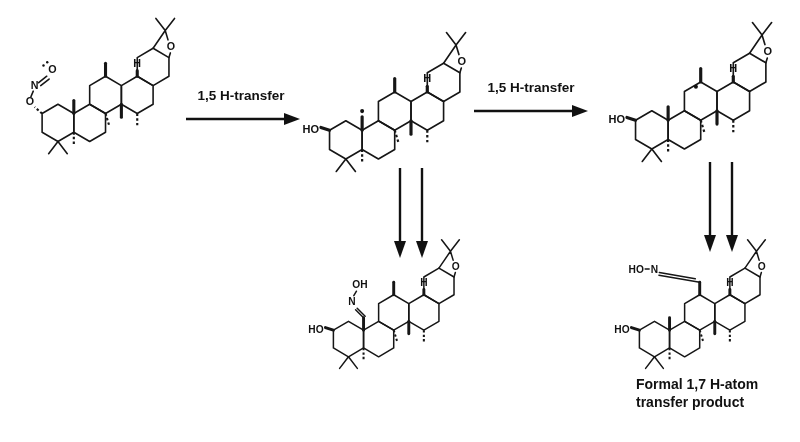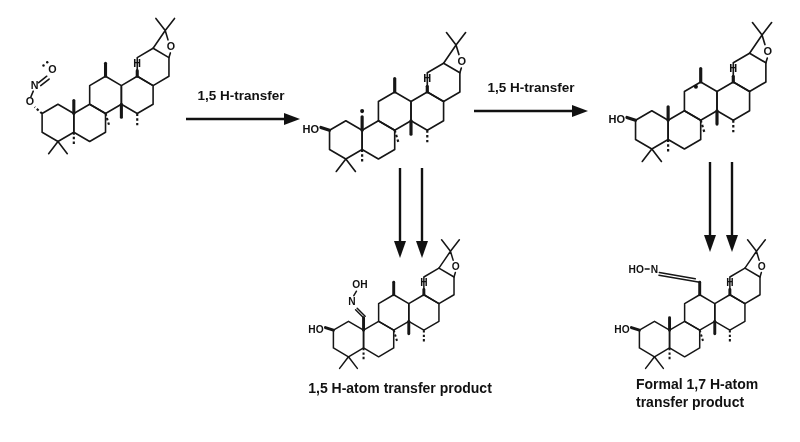--- a/index.html
+++ b/index.html
@@ -108,21 +108,20 @@
       <path class="bond bold" d="M25,105 L16,102"></path>
       <text class="atom" x="14" y="108" text-anchor="end">HO</text>
     </g>
     <g>
       <path class="bond" d="M59,91 L50,82 M60.8,89.2 L51.8,80.2"></path>
       <text class="atom" x="46" y="77" text-anchor="middle">N</text>
       <path class="bond" d="M48,66 L51,61"></path>
       <text class="atom" x="55" y="57" text-anchor="middle">OH</text>
     </g>
   </svg>
-  <div class="abs lbl center" style="left:275px;top:380px;width:250px;font-size:14px">1,5 H-atom transfer product</div>
 
   <svg class="abs" style="left:601px;top:230px" width="185" height="149" viewBox="-18 -8 208 168">
     <use href="#skel"></use>
     <g>
       <path class="bond bold" d="M25,105 L16,102"></path>
       <text class="atom" x="14" y="108" text-anchor="end">HO</text>
     </g>
     <g>
       <text class="atom" x="30" y="40" text-anchor="end">HO</text>
       <path class="bond" d="M31.5,36 L36,36"></path>

